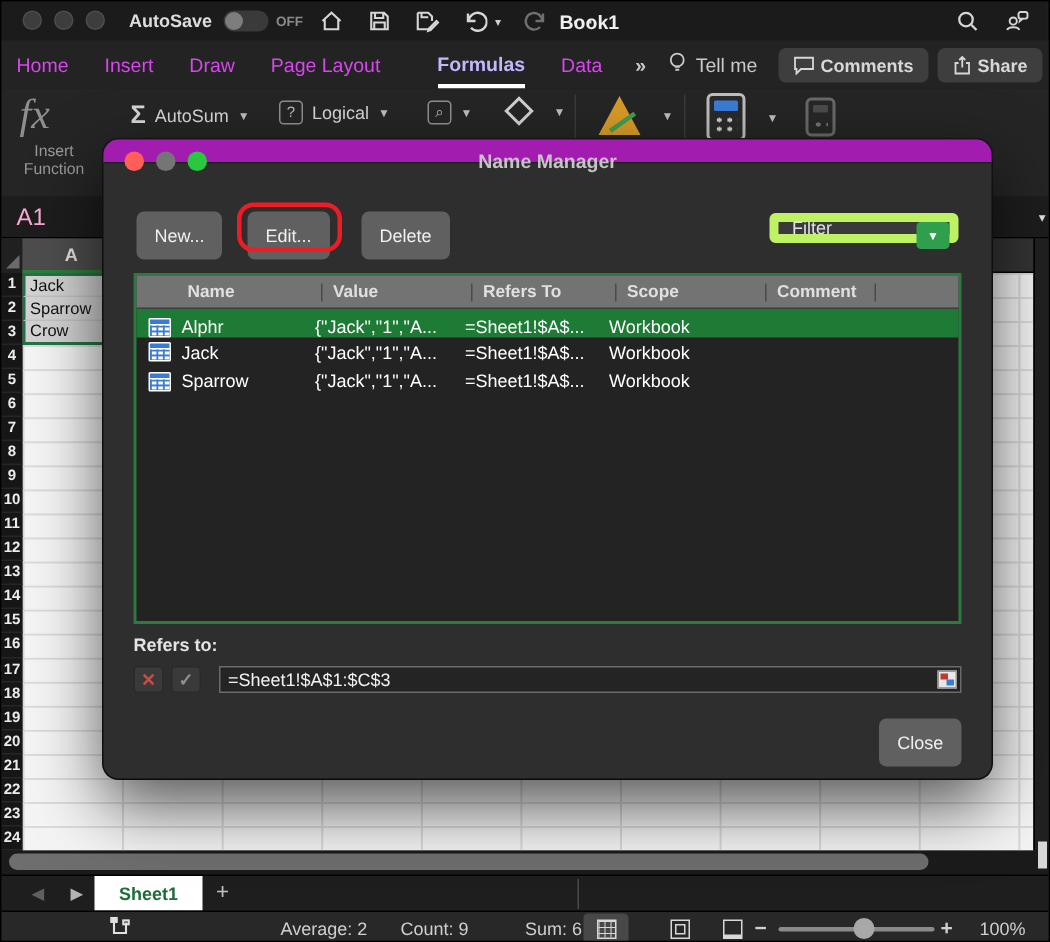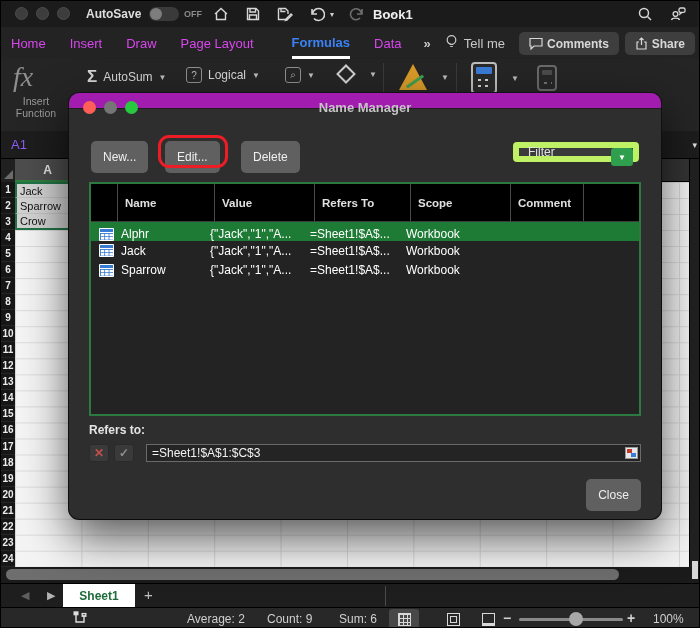--- a/index.html
+++ b/index.html
@@ -20,21 +20,21 @@
   .tb-ic svg { stroke:#d6d6d6; }
   .tb-ic.dim svg { stroke:#6f6f6f; }
   .chev-s { color:#cfcfcf; font-size:8px; margin-left:-9px; }
   .doc-title { position:absolute; left:372px; top:6px; font-size:13px; font-weight:bold; color:#efefef; }
   .tb-right { position:absolute; right:10px; top:3px; display:flex; gap:14px; }
 
   
   .tabsrow { position:absolute; top:26px; left:0; width:700px; height:32px; background:#232323; display:flex; align-items:center; }
   .rtab { color:#d946ef; font-size:13px; margin-left:24px; padding:7px 0 6px; cursor:default; }
   .rtab:first-child { margin-left:10px; }
-  .rtab.active { color:#3b82f6; font-weight:bold; border-bottom:3px solid #fff;margin-left:38px; }
+  .rtab.active { color:#c4b5fd; font-weight:bold; border-bottom:3px solid #fff;margin-left:38px; }
   .tab-extra { display:flex; align-items:center; color:#c9c9c9; font-size:13px; }
   .dbl-chev { margin-left:22px; font-weight:bold; letter-spacing:-2px; }
   .bulb { margin-left:16px; }
   .tellme { margin-left:6px; }
   .pillbtn { height:23px; background:#3e3e3e; border-radius:5px; color:#d8d8d8; font-size:12px; font-weight:bold; display:flex; align-items:center; gap:4px; padding:0 10px; }
   .comments-btn { position:absolute; right:82px; top:5px; }
   .share-btn { position:absolute; right:6px; top:5px; }
 
   
   .ribbon { position:absolute; top:58px; left:0; width:700px; height:72px; background:#252525; }
@@ -50,21 +50,21 @@
   .tri-warn:after { content:""; position:absolute; left:-8px; top:16px; width:20px; height:3px; background:#3f9e4f; transform:rotate(-35deg); }
   .calc { width:26px; height:32px; border:2px solid #bdbdbd; border-radius:4px; background:#2a2a2a; position:relative; }
   .calc .scr { position:absolute; left:3px; top:3px; right:3px; height:7px; background:#3a7bd5; border-radius:1px; }
   .calc .dots { position:absolute; left:3px; top:13px; right:3px; bottom:3px;
     background-image:radial-gradient(#cfcfcf 1.6px, transparent 1.7px); background-size:7px 6px; }
   .calc.small { width:20px; height:26px; opacity:.45; }
   .calc.small .scr { background:#7a7a7a; height:5px; }
 
   
   .fbar { position:absolute; top:130px; left:0; width:700px; height:28px; background:#1d1d1d; border-bottom:1px solid #000; }
-  .namebox { position:absolute; left:10px; top:6px; font-size:13px; color:#8b5cf6; }
+  .namebox { position:absolute; left:10px; top:6px; font-size:16px; color:#f9a8d4; }
   .fbar-chev { position:absolute; right:4px; top:9px; color:#e0e0e0; font-size:9px; }
 
   
   .sheet { position:absolute; top:158px; left:0; width:700px; height:408px; background:#171717; }
   .hdr-row { position:absolute; top:0; left:0; width:688px; height:23px; background:#343434; border-bottom:1px solid #000; }
   .corner { position:absolute; left:0; top:0; width:14px; height:23px; background:#202020; }
   .corner:after { content:""; position:absolute; right:2px; bottom:3px; width:0; height:0; border-left:9px solid transparent; border-bottom:9px solid #6b6b6b; }
   .colA { position:absolute; left:14px; top:0; width:66px; height:23px; background:#4d4d4d; color:#e3e3e3; font-size:12px; font-weight:bold; display:flex; align-items:center; justify-content:center; border-bottom:2px solid #2f7d3f; border-right:1px solid #262626; }
   .gutter { position:absolute; left:0; top:23px; width:14px; height:385px; background:#161616; }
   .row-num { height:16.04px; color:#ececec; font-size:10px; font-weight:bold; display:flex; align-items:center; justify-content:center; border-bottom:1px solid #262626; }
@@ -107,21 +107,21 @@
   .dlg-title { position:absolute; top:0; left:0; width:100%; height:16px; background:#a21caf; border-bottom:1px solid #1d1d1d; border-radius:10px 10px 0 0; }
   .dlg-lights { position:absolute; left:14px; top:8px; display:flex; gap:8px; }
   .dl { width:13px; height:13px; border-radius:50%; }
   .dl.red { background:#ff5f57; } .dl.gray { background:#757575; } .dl.green { background:#28c840; }
   .dlg-title-text { position:absolute; width:100%; top:7px; text-align:center; font-size:13px; font-weight:bold; color:#c4c4c4; }
   .dbtn { position:absolute; height:32px; background:#606060; border-radius:5px; color:#f0f0f0; font-size:12px; display:flex; align-items:center; justify-content:center; padding:0 12px; }
   .edit-ring { position:absolute; left:89px; top:42px; width:70px; height:33px; border:3px solid #ee1c25; border-radius:11px; }
   .filter { position:absolute; left:444px; top:49px; width:126px; height:20px; background:#3a3a3a; border:6px solid #bef264; border-radius:4px; color:#e2e2e2; font-size:12px; display:flex; align-items:center; padding-left:9px; }
   .filter-chip { position:absolute; right:0; top:0; width:22px; height:18px; background:#2f9e4d; border-radius:3px; color:#fff; font-size:8px; display:flex; align-items:center; justify-content:center; }
   .nm-table { position:absolute; left:20px; top:89px; width:552px; height:234px; background:#232323; border:2px solid #2d7a40; }
-  .nm-head { display:flex; height:38px; background:#000000; border-bottom:1px solid #3d3d3d; color:#e0e0e0; font-size:11.5px; font-weight:bold; }
+  .nm-head { display:flex; height:22px; background:#737373; border-bottom:1px solid #3d3d3d; color:#e0e0e0; font-size:11.5px; font-weight:bold;align-items:center; }
   .nm-head > div { border-right:1px solid #4a4a4a; display:flex; align-items:center; padding-left:7px; }
   .c0 { width:27px; } .c1 { width:97px; } .c2 { width:100px; } .c3 { width:96px; } .c4 { width:100px; } .c5 { width:73px; }
   .nm-row { display:flex; height:19.3px; color:#fff; font-size:12px; align-items:center; }
   .nm-row.selected { background:#1e7b35;align-items:flex-end; }
   .nm-row > div { padding-left:7px; overflow:hidden; white-space:nowrap; }
   .rowic { width:15px; height:13px; margin-left:8px; background:#fff; border-radius:1px; position:relative; padding:0 !important; }
   .rowic:before { content:""; position:absolute; left:1px; top:1px; right:1px; height:3px; background:#3a7bd5; }
   .rowic:after { content:""; position:absolute; left:1px; top:5px; right:1px; bottom:1px;
     background-image:linear-gradient(to right,#3a7bd5 1px,transparent 1px),linear-gradient(to bottom,#3a7bd5 1px,transparent 1px); background-size:4.3px 100%,100% 3.3px; }
   .refers-label { position:absolute; left:20px; top:330px; font-size:12px; font-weight:bold; color:#e4e4e4; }
@@ -333,21 +333,21 @@
     <div class="sb" style="left:18px;margin-top:26px;">Ready</div>
     <div class="sb" style="left:70px;top:3px;">
       <svg width="16" height="15" viewBox="0 0 16 15" fill="none" stroke="#e0e0e0" stroke-width="1.4">
           <path d="M5 2 V11 H13 V4"></path>
           <rect x="3.2" y="1" width="3.6" height="2.6" fill="#e0e0e0"></rect>
           <rect x="11.2" y="2.6" width="3.6" height="2.6" fill="none"></rect>
         </svg>
     </div>
     <div class="sb" style="left:186px;">Average: 2</div>
     <div class="sb" style="left:266px;">Count: 9</div>
-    <div class="sb" style="left:338px;">Sum: 6</div>
+    <div class="sb" style="left:349px;">Sum: 6</div>
     <div class="viewbtn active" style="left:388px;">
         <span class="vic grid9"></span>
       </div>
     <div class="viewbtn" style="left:437px;">
         <span class="vic doc"></span>
       </div>
     <div class="viewbtn" style="left:472px;">
         <span class="vic pbreak"></span>
       </div>
     <div class="sb zoomsym" style="left:502px;top:2px;">−</div>

